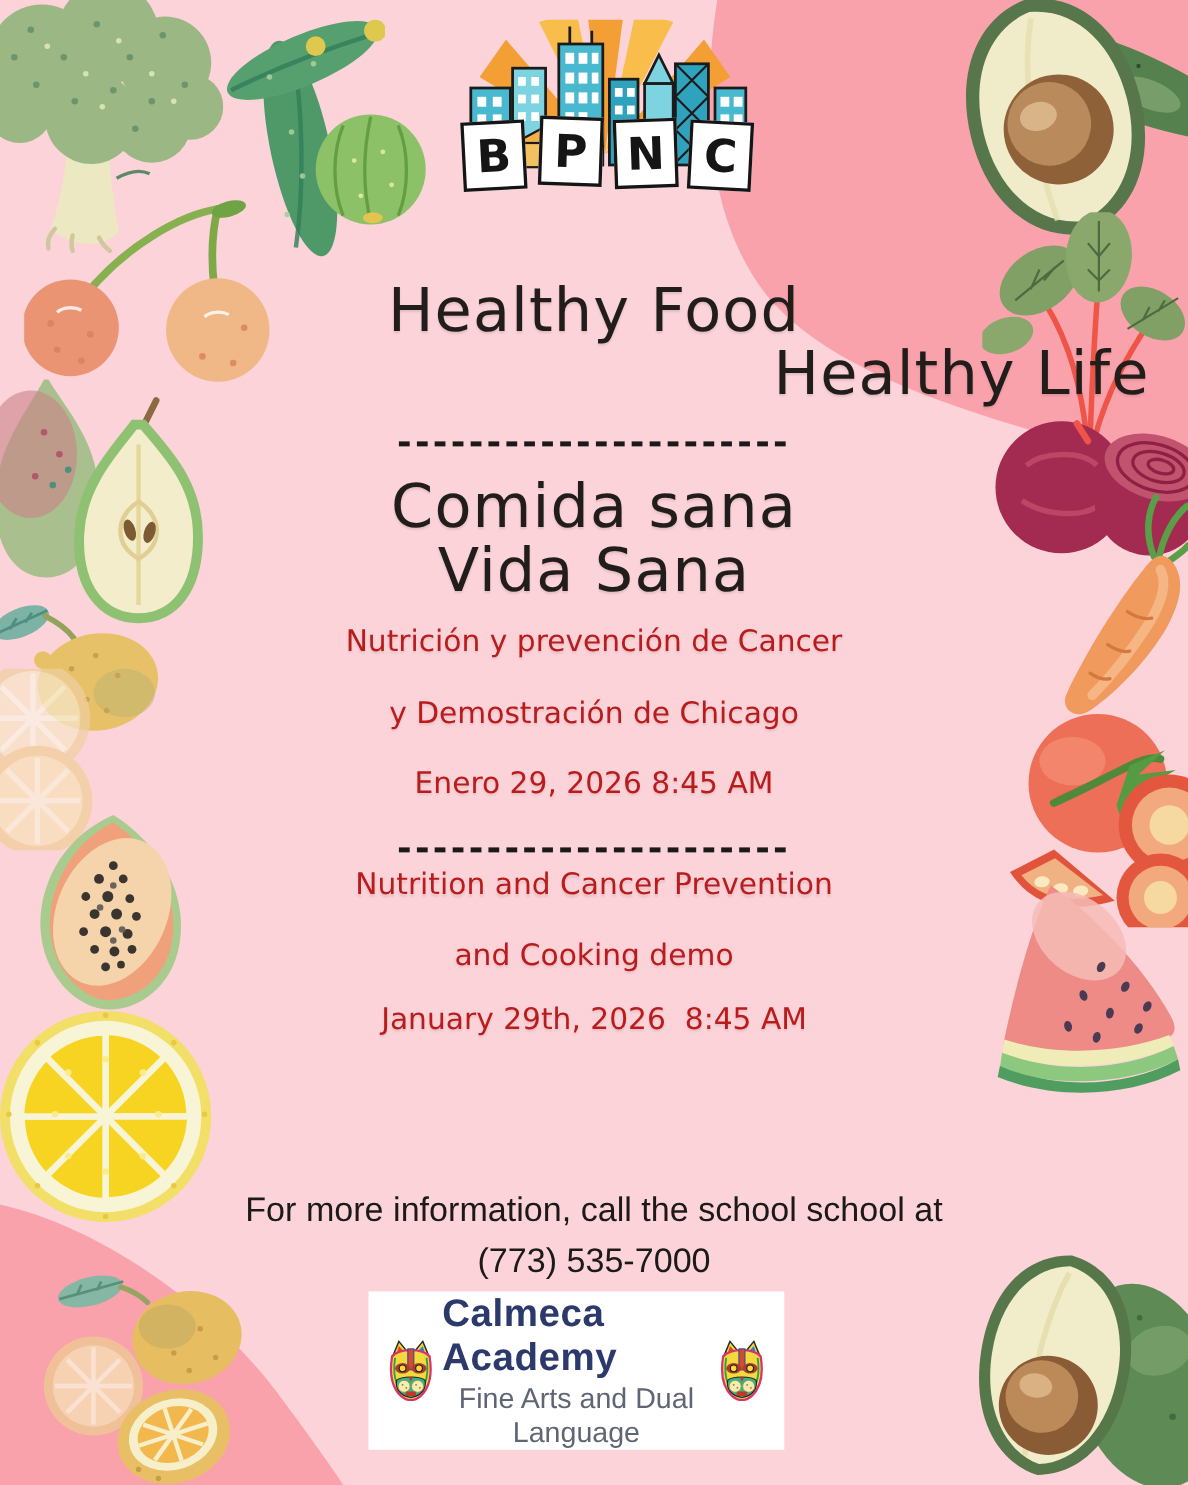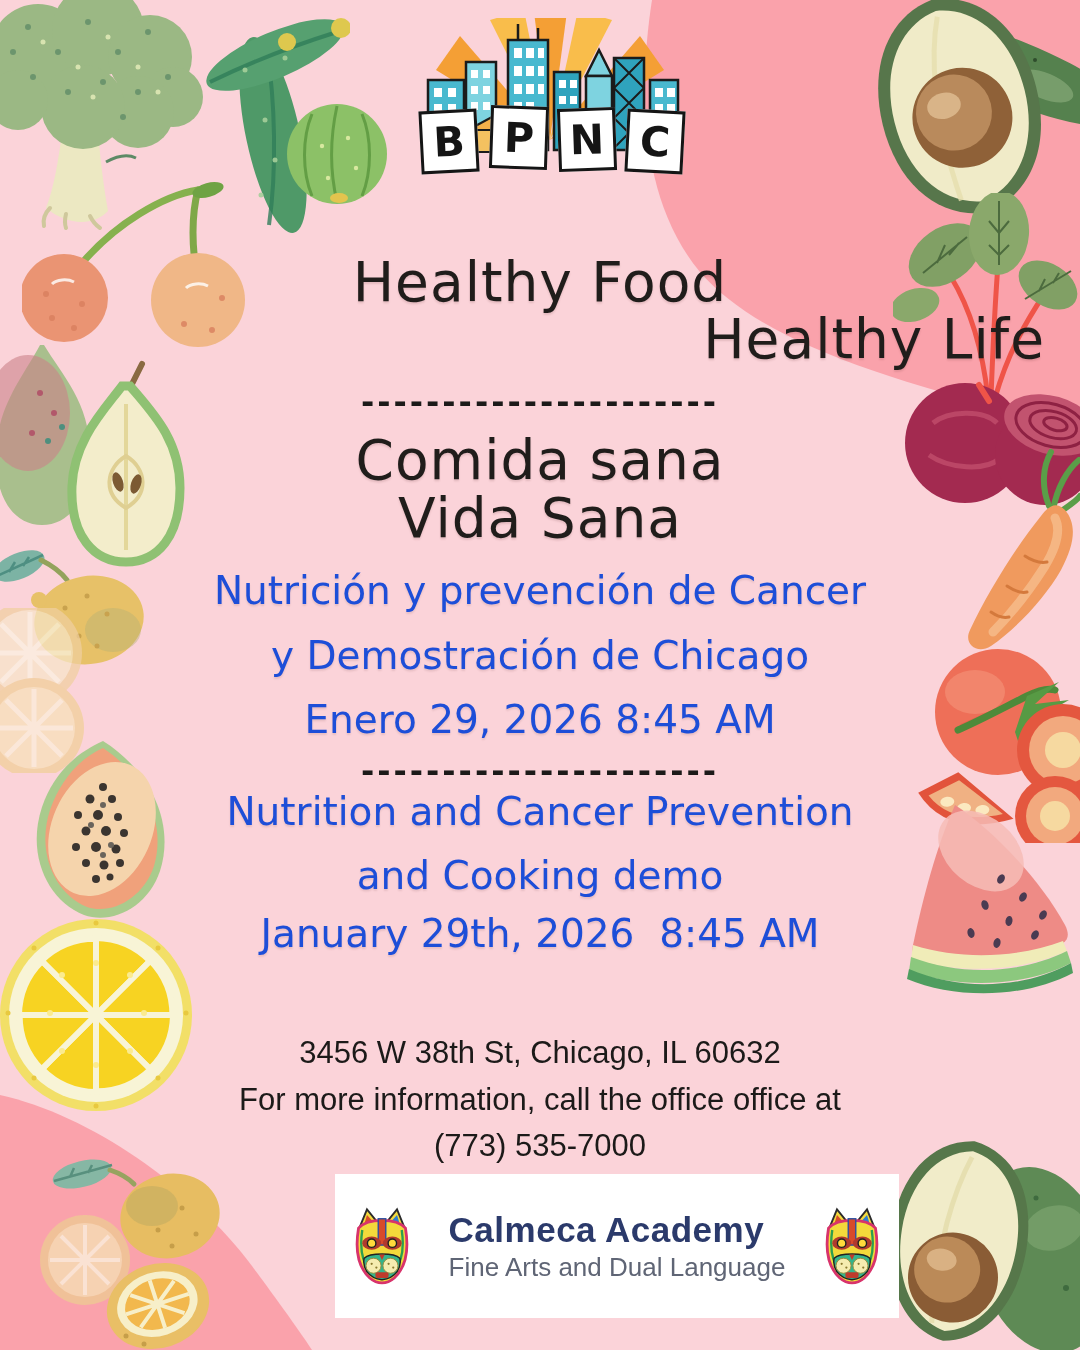--- a/index.html
+++ b/index.html
@@ -6,38 +6,38 @@
   #flyer{
     position:relative;width:1080px;height:1350px;overflow:hidden;
     background:#fbd3d9;font-family:"DejaVu Sans",sans-serif;color:#1f1d1c;
   }
   .abs{position:absolute;}
   svg{display:block;}
   
   .ctr{position:absolute;left:35px;width:1010px;text-align:center;z-index:5;}
   .title{font-size:55px;letter-spacing:1px;color:#201d1b;text-shadow:0 2px 2px rgba(90,40,40,.14);}
   .dashes{font-size:32px;font-weight:bold;letter-spacing:3px;color:#1c1a19;}
-  .detail{font-size:39px;font-weight:500;color:#1d4ed8;white-space:pre-wrap;text-shadow:0 2px 2px rgba(90,40,40,.12);}
+  .detail{font-size:27px;font-weight:500;color:#b91c1c;white-space:pre-wrap;text-shadow:0 2px 2px rgba(90,40,40,.12);}
   .venue-name{font-family:"Liberation Sans",sans-serif;font-weight:bold;font-size:36px;color:#161413;}
   .venue-line{font-family:"Liberation Sans",sans-serif;font-size:31px;color:#1c1a19;}
   
   #bpnc{left:408px;top:18px;width:285px;height:162px;z-index:4;}
   .tile{
     position:absolute;width:52px;height:57px;background:#fff;border:3px solid #151515;
     display:flex;align-items:center;justify-content:center;
     font-size:41px;font-weight:bold;color:#151515;font-family:"DejaVu Sans",sans-serif;
   }
   
   #logo-card{
-    left:335px;top:1174px;width:564px;height:144px;background:#ffffff;z-index:6;
+    left:335px;top:1174px;width:378px;height:144px;background:#ffffff;z-index:6;
     display:flex;align-items:center;justify-content:space-between;padding:0 16px;box-sizing:border-box;
   }
   #logo-card .lt{display:flex;flex-direction:column;align-items:flex-start;margin:0 6px;}
   .logo-name{font-family:"Liberation Sans",sans-serif;font-weight:bold;font-size:35px;color:#2b3a6b;letter-spacing:.5px;}
-  .logo-tag{font-family:"Liberation Sans",sans-serif;font-size:26px;color:#5f6575;margin-top:2px;}
+  .logo-tag{font-family:"Liberation Sans",sans-serif;font-size:26px;color:#5f6575;margin-top:2px;text-align:center;}
 </style>
 </head>
 <body>
 
 <div id="flyer">
 
   <svg class="abs" style="left:0;top:0;" width="1080" height="1350" viewBox="0 0 1080 1350">
     <path d="M652,0 C638,90 640,200 700,272 C762,344 900,385 1080,428 L1080,0 Z" fill="#faa2ab"></path>
     <path d="M0,1095 C90,1115 192,1186 252,1266 C286,1312 300,1332 312,1350 L0,1350 Z" fill="#faa2ab"></path>
   </svg>
@@ -499,22 +499,21 @@
   <div class="ctr title" style="top:428px;">Comida sana</div>
 
   <div class="ctr detail" style="top:568px;">Nutrición y prevención de Cancer</div>
   <div class="ctr detail" style="top:633px;">y Demostración de Chicago</div>
   <div class="ctr detail" style="top:697px;">Enero 29, 2026 8:45 AM</div>
   <div class="ctr dashes" style="top:752px;">----------------------</div>
   <div class="ctr detail" style="top:789px;">Nutrition and Cancer Prevention</div>
   <div class="ctr detail" style="top:853px;">and Cooking demo</div>
   <div class="ctr detail" style="top:911px;">January 29th, 2026  8:45 AM</div>
 
-  <div class="ctr venue-line" style="top:1035px;">3456 W 38th St, Chicago, IL 60632</div>
-  <div class="ctr venue-line" style="top:1082px;">For more information, call the office office at</div>
+  <div class="ctr venue-line" style="top:1082px;">For more information, call the school school at</div>
   <div class="ctr venue-line" style="top:1128px;">(773) 535-7000</div>
 
   <div id="logo-card" class="abs">
     <svg width="62" height="82" viewBox="0 0 66 86">
         <use href="#jag-mask"></use>
       </svg>
     <div class="lt">
       <div class="logo-name">Calmeca Academy</div>
       <div class="logo-tag">Fine Arts and Dual Language</div>
     </div>

